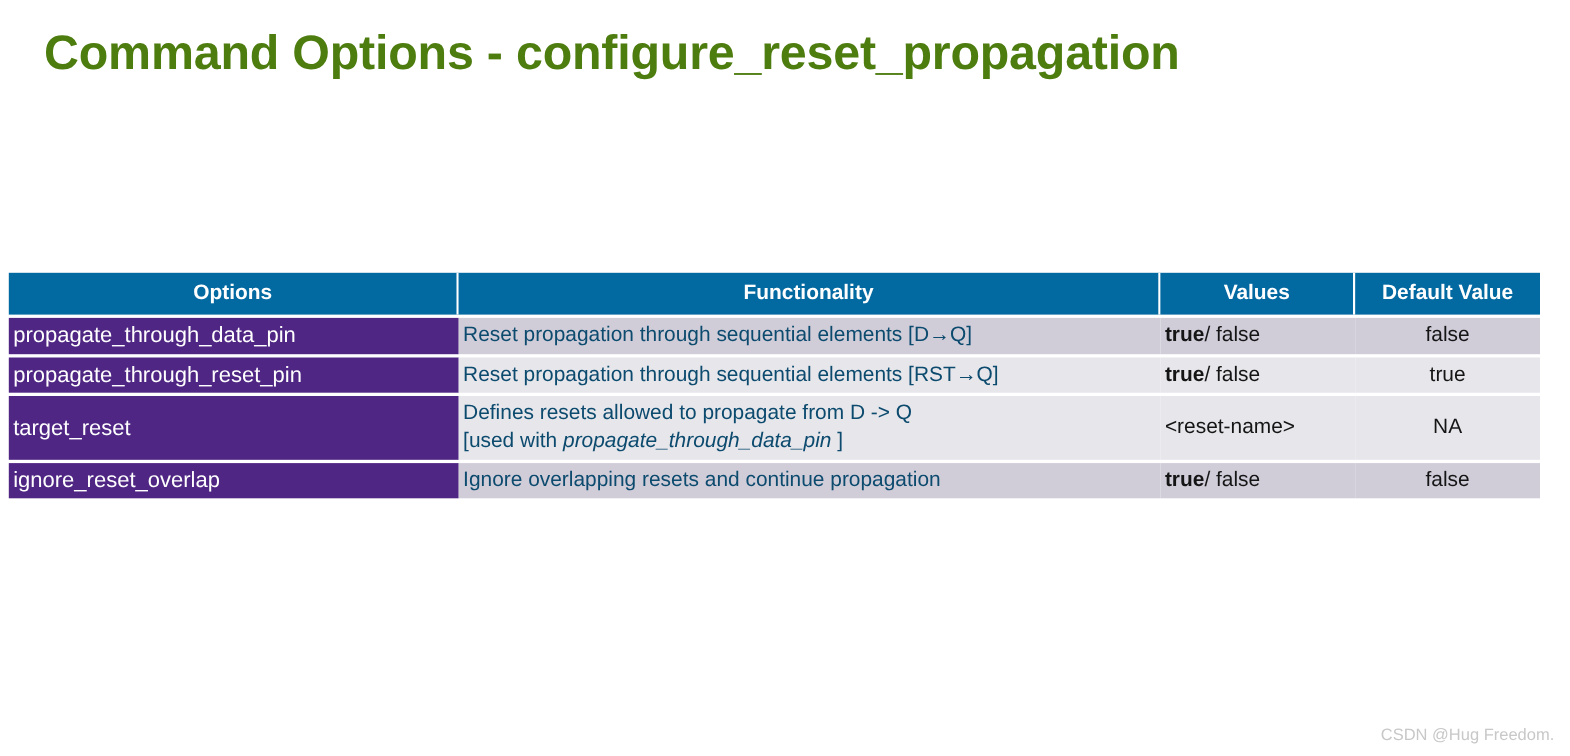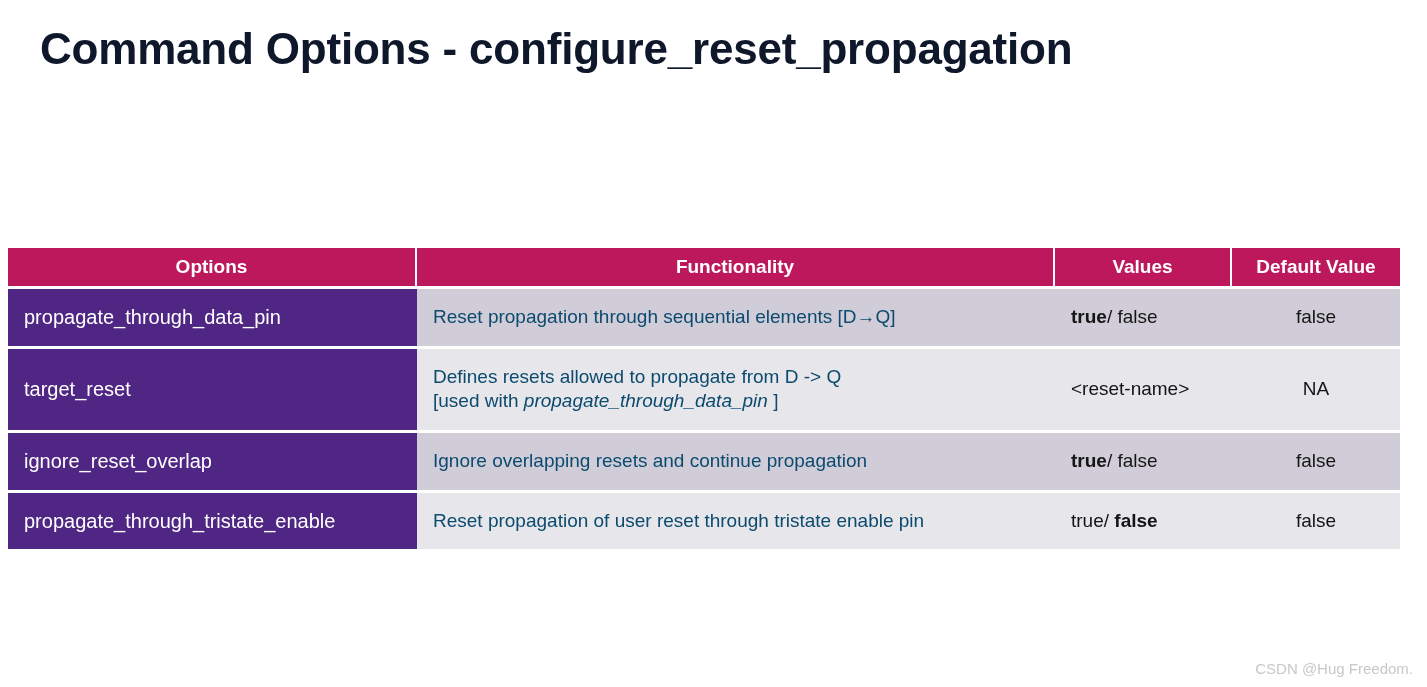--- a/index.html
+++ b/index.html
@@ -15,21 +15,21 @@
     font-family: "Liberation Sans", sans-serif;
     color: #1a1a1a;
   }
 
   #page-title {
     position: absolute;
     left: 40px;
     top: 24px;
     font-size: 44px;
     font-weight: bold;
-    color: #0f172a;
+    color: #4d7c0f;
     letter-spacing: -0.2px;
     white-space: nowrap;
   }
 
   
   #options-table {
     position: absolute;
     left: 8px;
     top: 245px;
     width: 1392px;
@@ -37,36 +37,36 @@
     border-spacing: 0 3px;
     table-layout: fixed;
   }
 
   #options-table col.c-option   { width: 409px; }
   #options-table col.c-func     { width: 638px; }
   #options-table col.c-values   { width: 177px; }
   #options-table col.c-default  { width: 168px; }
 
   #options-table th {
-    background: #be185d;
+    background: #0369a1;
     color: #ffffff;
     font-size: 19px;
     font-weight: bold;
     text-align: center;
     height: 38px;
     padding: 0 6px;
     border: 0;
   }
   #options-table th.th-option  { border-right: 2px solid #ffffff; }
   #options-table th.th-func    { border-right: 2px solid #ffffff; }
   #options-table th.th-values  { border-right: 2px solid #ffffff; }
 
   #options-table td {
     border: 0;
-    padding: 16px;
+    padding: 4px;
     vertical-align: middle;
   }
 
   td.cell-option {
     background: #4F2683;
     color: #ffffff;
     font-size: 20px;
     padding: 6px 0 6px 12px;
     border-right: 3px solid #ffffff;
   }
@@ -144,42 +144,42 @@
   </thead>
   <tbody>
 
     <tr class="row-shade-a">
       <td class="cell-option">propagate_through_data_pin</td>
       <td class="cell-func"><span>Reset propagation through sequential elements [D→Q]</span></td>
       <td class="cell-values"><span class="val-bold">true</span><span>/ false</span></td>
       <td class="cell-default">false</td>
     </tr>
 
+    <tr class="row-shade-b">
+      <td class="cell-option">propagate_through_reset_pin</td>
+      <td class="cell-func"><span>Reset propagation through sequential elements [RST→Q]</span></td>
+      <td class="cell-values"><span class="val-bold">true</span><span>/ false</span></td>
+      <td class="cell-default">true</td>
+    </tr>
 
 
     <tr class="row-shade-b">
       <td class="cell-option">target_reset</td>
       <td class="cell-func">
         <span>Defines resets allowed to propagate from D -&gt; Q</span>
         <span class="func-line2"><span>[used with </span><span class="em-opt">propagate_through_data_pin</span><span> ]</span></span>
       </td>
       <td class="cell-values">&lt;reset-name&gt;</td>
       <td class="cell-default">NA</td>
     </tr>
 
     <tr class="row-shade-a">
       <td class="cell-option">ignore_reset_overlap</td>
       <td class="cell-func"><span>Ignore overlapping resets and continue propagation</span></td>
       <td class="cell-values"><span class="val-bold">true</span><span>/ false</span></td>
       <td class="cell-default">false</td>
     </tr>
 
-    <tr class="row-shade-b row-last">
-      <td class="cell-option">propagate_through_tristate_enable</td>
-      <td class="cell-func"><span>Reset propagation of user reset through tristate enable pin</span></td>
-      <td class="cell-values"><span>true/ </span><span class="val-bold">false</span></td>
-      <td class="cell-default">false</td>
-    </tr>
 
   </tbody>
 </table>
 
 <div id="watermark">CSDN @Hug Freedom.</div>
 
 </body></html>

